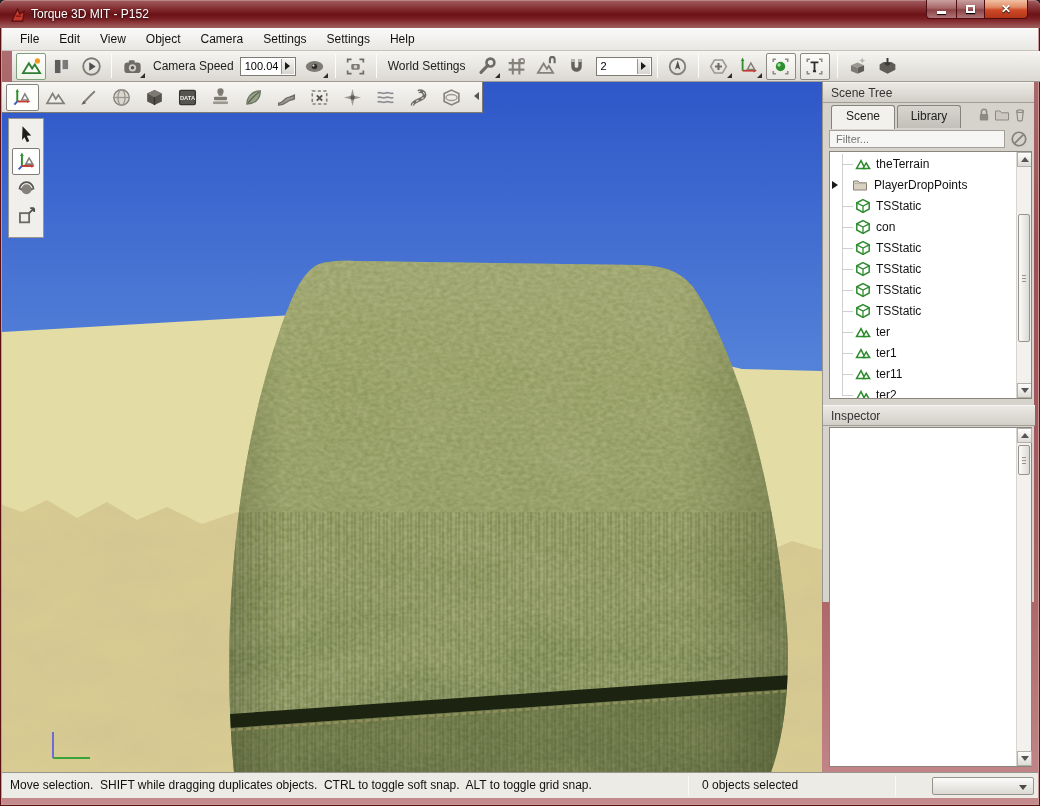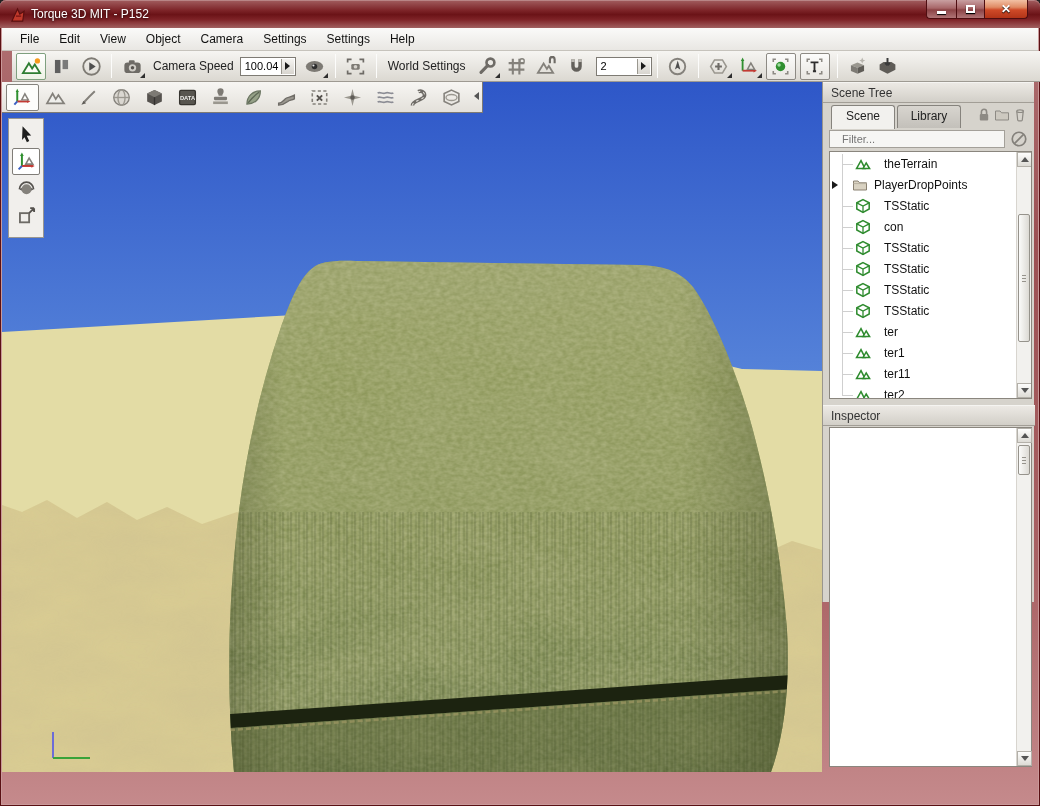--- a/index.html
+++ b/index.html
@@ -59,29 +59,29 @@
   .phdr{position:relative;height:21px;background:linear-gradient(180deg,#ece9e4,#d2cfc8);
       border-top:1px solid #f5f4f1;border-bottom:1px solid #a29e96;line-height:20px;padding-left:8px;color:#333}
   .tabs{position:relative;height:25px}
   .tab{position:absolute;top:2px;height:23px;border:1px solid #86837d;border-bottom:none;border-radius:3px 3px 0 0;
       text-align:center;line-height:21px;color:#222}
   .tab.active{left:8px;width:64px;background:#f2f1ee;top:2px;height:24px;z-index:2}
   .tab.inactive{left:74px;width:64px;background:linear-gradient(180deg,#d8d5cf,#c3c0ba)}
   .hdr-icons{position:absolute;right:6px;top:4px;display:flex;gap:2px}
   .filterrow{position:relative;height:23px}
   .filterbox{position:absolute;left:6px;top:2px;width:176px;height:18px;background:#f6f6f4;border:1px solid #a3a099}
-  .filterbox input{position:absolute;inset:0;width:100%;border:none;background:transparent;padding:0 12px;font:11px "Liberation Sans",sans-serif;color:#9a968e;outline:none}
+  .filterbox input{position:absolute;inset:0;width:100%;border:none;background:transparent;padding:0 6px;font:11px "Liberation Sans",sans-serif;color:#9a968e;outline:none}
   .clearfilter{position:absolute;left:187px;top:2px}
   .treebox{position:absolute;left:6px;top:69px;width:203px;height:248px;background:#fff;border:1px solid #8a867e;overflow:hidden}
   .treecontent{position:absolute;left:0;top:2px;right:16px;bottom:0}
   .vguide{position:absolute;left:12px;top:0;width:1px;height:242px;background:#cfcfcf}
   .trow{position:relative;height:21px}
   .trow .stub{position:absolute;left:12px;top:10px;width:11px;height:1px;background:#cfcfcf}
   .trow .ticon{position:absolute;left:25px;top:2px}
-  .trow .tlabel{position:absolute;left:54px;top:0;line-height:21px;color:#111}
+  .trow .tlabel{position:absolute;left:46px;top:0;line-height:21px;color:#111}
   .trow .expander{position:absolute;left:2px;top:6px;width:0;height:0;border-left:6px solid #1a1a1a;border-top:4px solid transparent;border-bottom:4px solid transparent}
   .trow.folderrow .ticon{left:22px}
   .trow.folderrow .tlabel{left:44px}
   
   .sbar{position:absolute;right:0;top:0;bottom:0;width:15px;background:#f2f1ee;border-left:1px solid #d8d5cf}
   .sb-btn{position:absolute;left:0;width:15px;height:15px;background:linear-gradient(180deg,#fdfdfc,#dddbd5);border:1px solid #b3b0a9;display:flex;align-items:center;justify-content:center}
   .sb-up{top:0}.sb-down{bottom:0}
   .sb-up::after{content:"";border-bottom:5px solid #555;border-left:4px solid transparent;border-right:4px solid transparent}
   .sb-down::after{content:"";border-top:5px solid #555;border-left:4px solid transparent;border-right:4px solid transparent}
   .sb-thumb{position:absolute;left:1px;width:12px;background:linear-gradient(90deg,#fbfbfa,#dcdad4);border:1px solid #96938c;border-radius:2px}
@@ -739,14 +739,21 @@
 
     <div class="inspbox">
       <div class="sbar">
         <div class="sb-btn sb-up"></div>
         <div class="sb-thumb" style="top:17px;height:30px"></div>
         <div class="sb-btn sb-down"></div>
       </div>
     </div>
   </div>
 
+  <div class="statusbar">
+    <span class="statusmsg">Move selection.  SHIFT while dragging duplicates objects.  CTRL to toggle soft snap.  ALT to toggle grid snap.</span>
+    <span class="sb-sep" style="left:686px"></span>
+    <span class="selcount">0 objects selected</span>
+    <span class="sb-sep" style="left:893px"></span>
+    <div class="statusdrop"><span></span></div>
+  </div>
 
 </div>
 
 </body></html>

